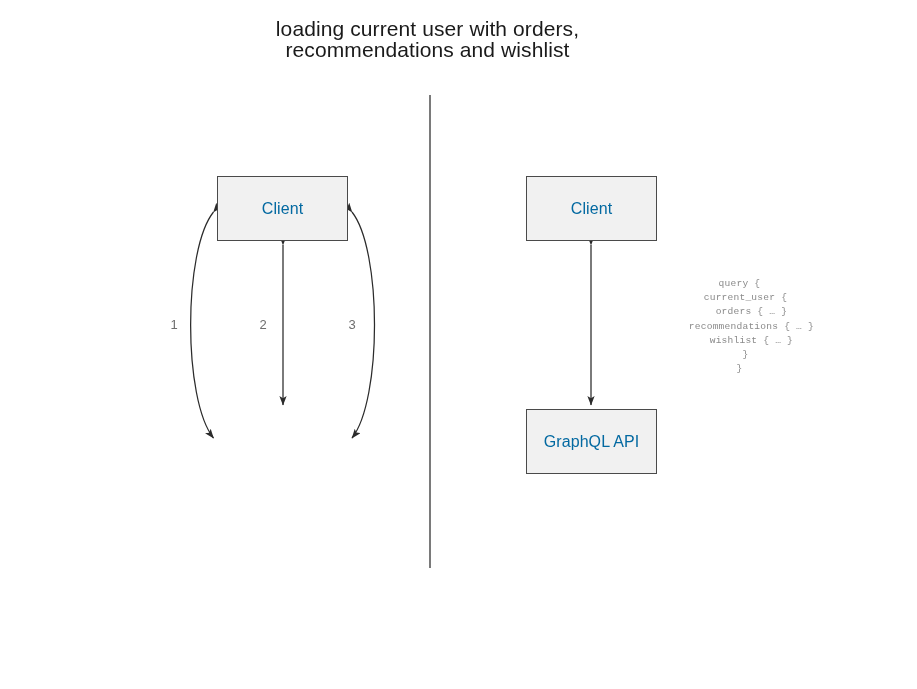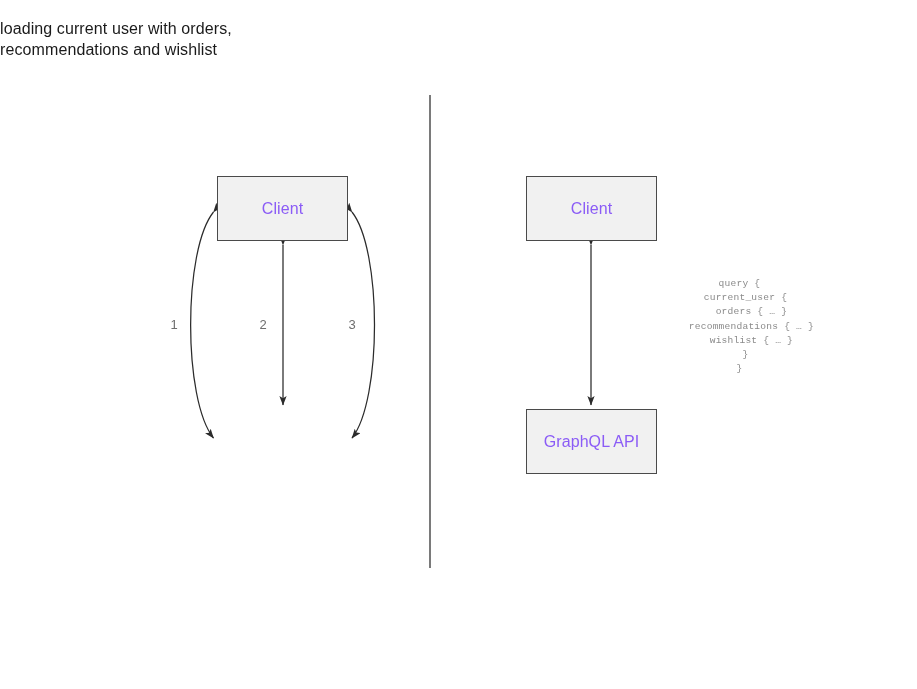--- a/index.html
+++ b/index.html
@@ -18,21 +18,22 @@
     background: #ffffff;
     overflow: hidden;
   }
 
   
   .diagram-title {
     position: absolute;
     left: 0;
     top: 18px;
     width: 855px;
-    font-size: 16px;
+    text-align: center;
+    font-size: 21px;
     line-height: 21px;
     color: #1a1a1a;
     white-space: pre-line;
     letter-spacing: 0.1px;
   }
 
   
   .divider {
     position: absolute;
     left: 429px;
@@ -47,21 +48,21 @@
     position: absolute;
     width: 131px;
     height: 65px;
     background: #f1f1f1;
     border: 1.6px solid #4a4a4a;
     box-sizing: border-box;
     display: flex;
     align-items: center;
     justify-content: center;
     font-size: 16px;
-    color: #8b5cf6;
+    color: #0369a1;
     letter-spacing: 0.1px;
   }
   .node-client-left  { left: 217px; top: 176px; }
   .node-rest         { left: 217px; top: 409px; }
   .node-client-right { left: 526px; top: 176px; }
   .node-graphql      { left: 526px; top: 409px; }
 
   
   .connectors {
     position: absolute;

